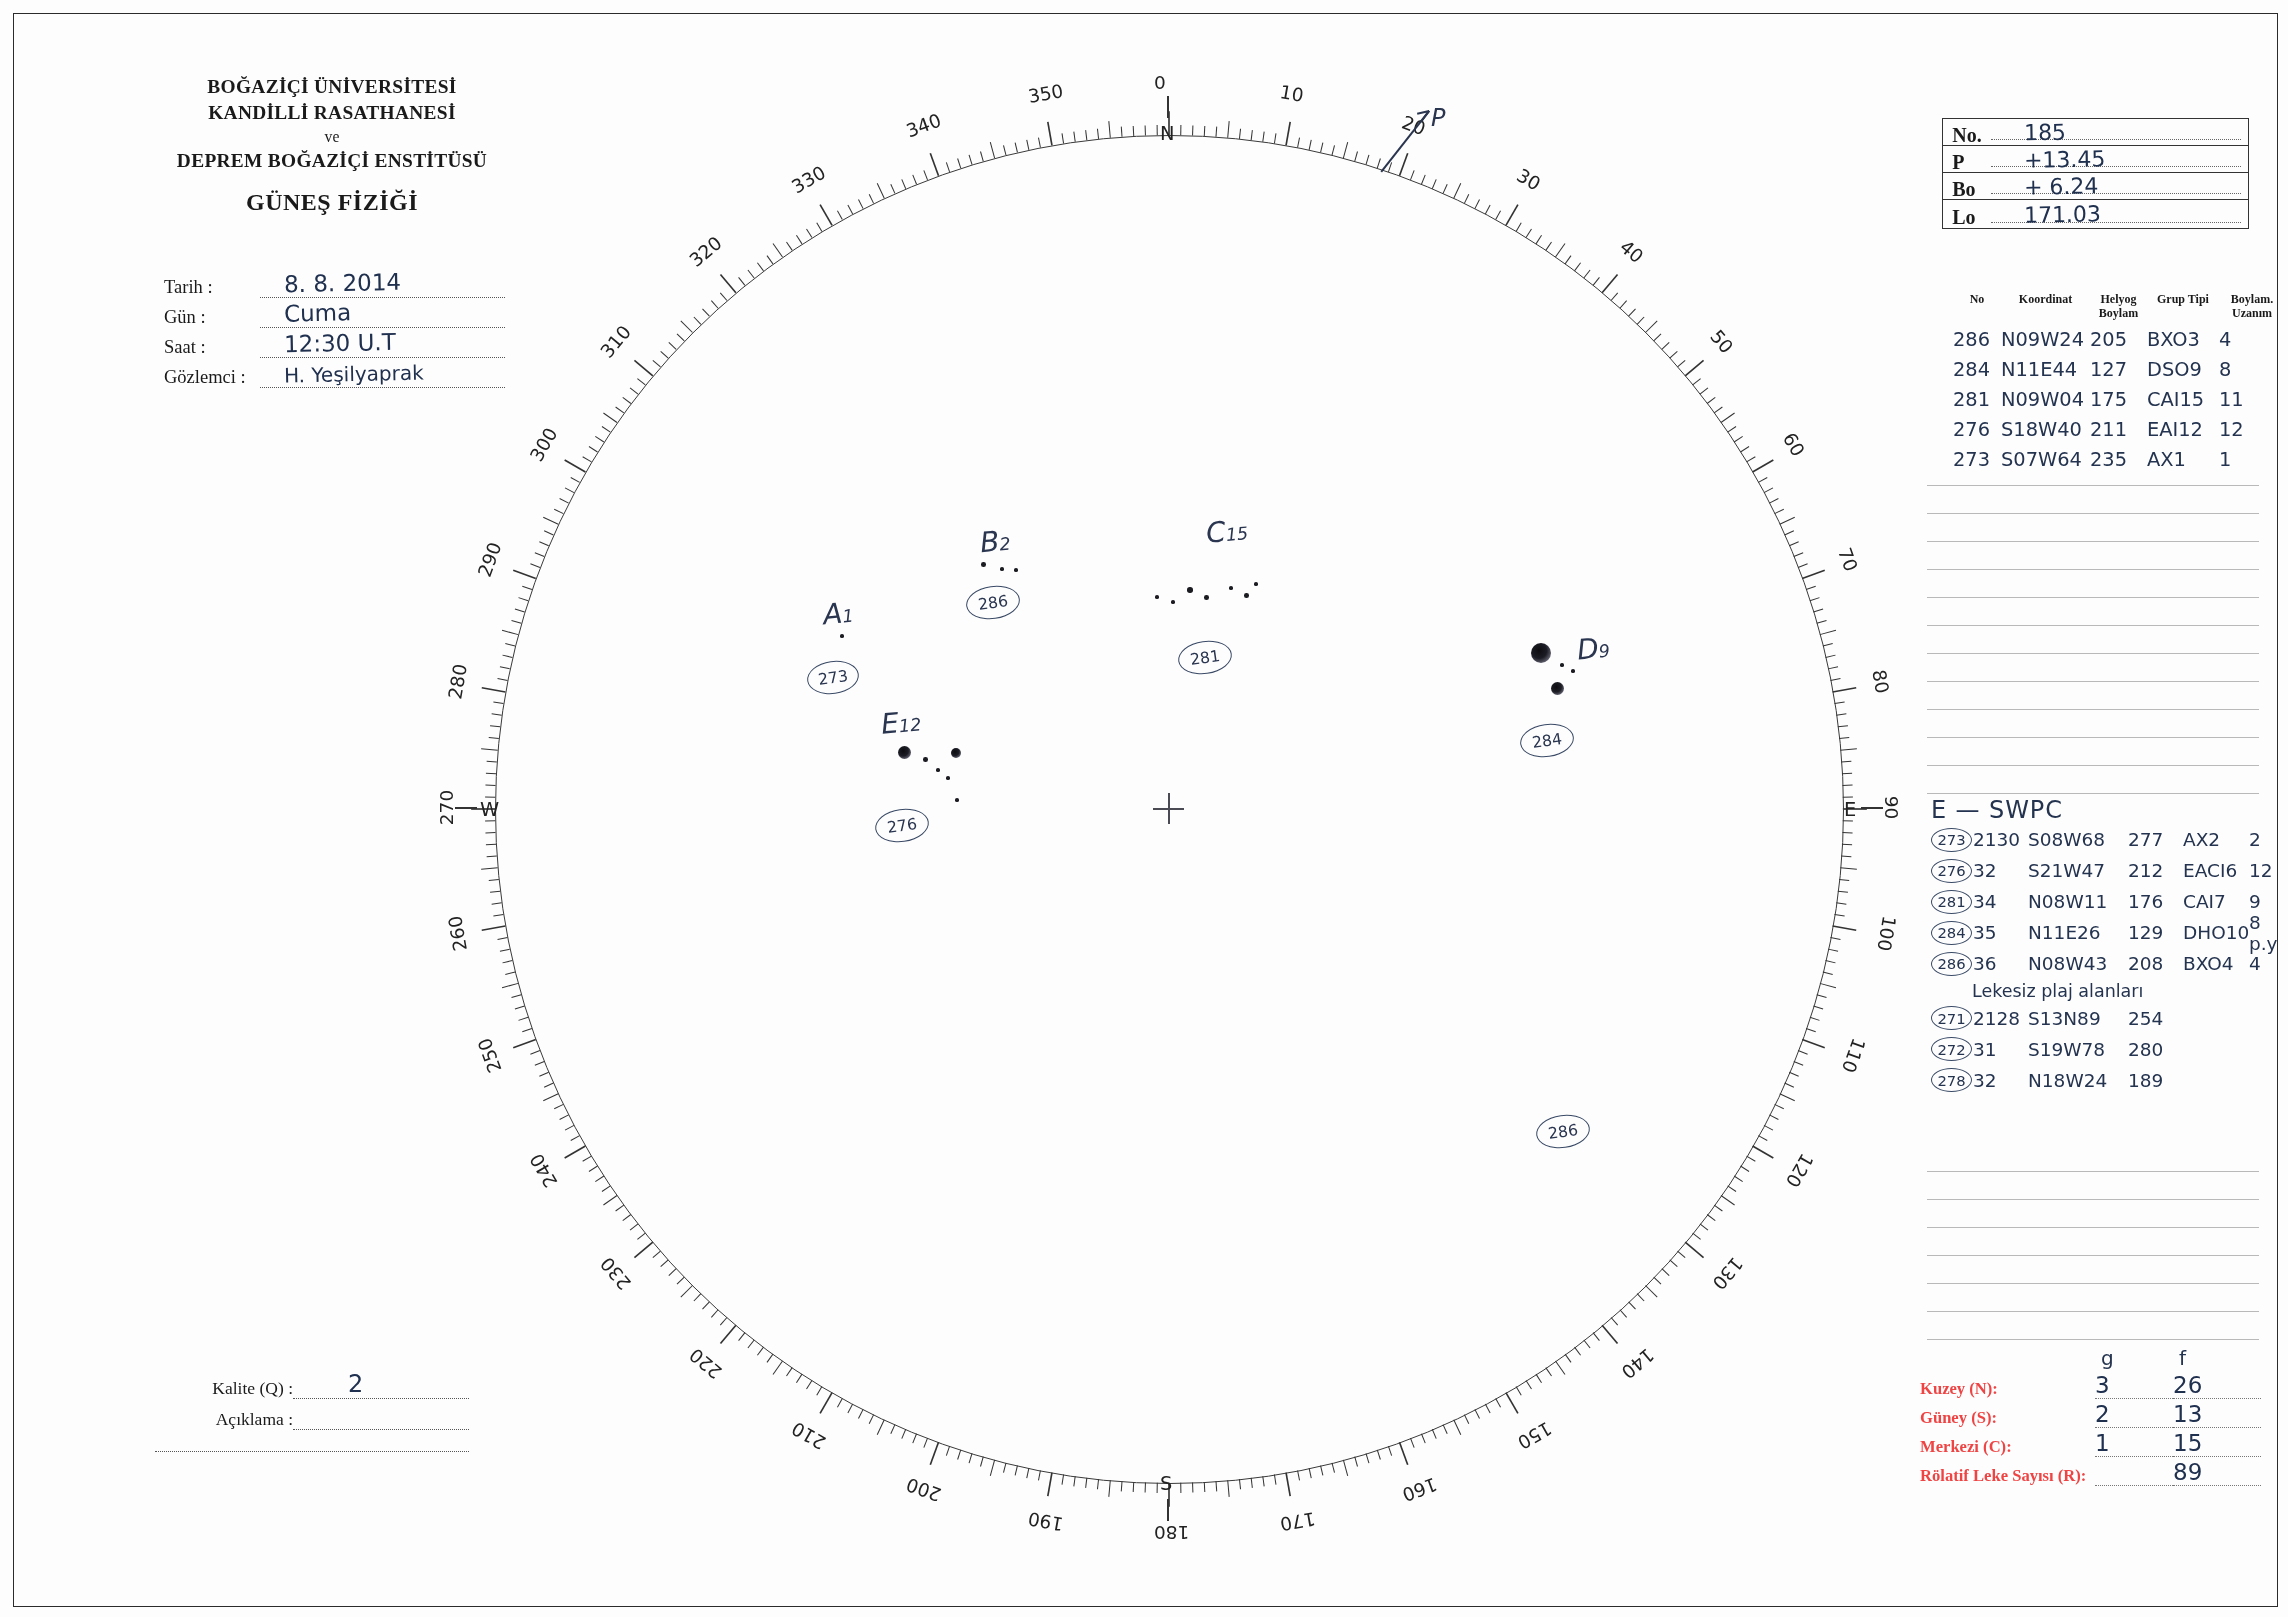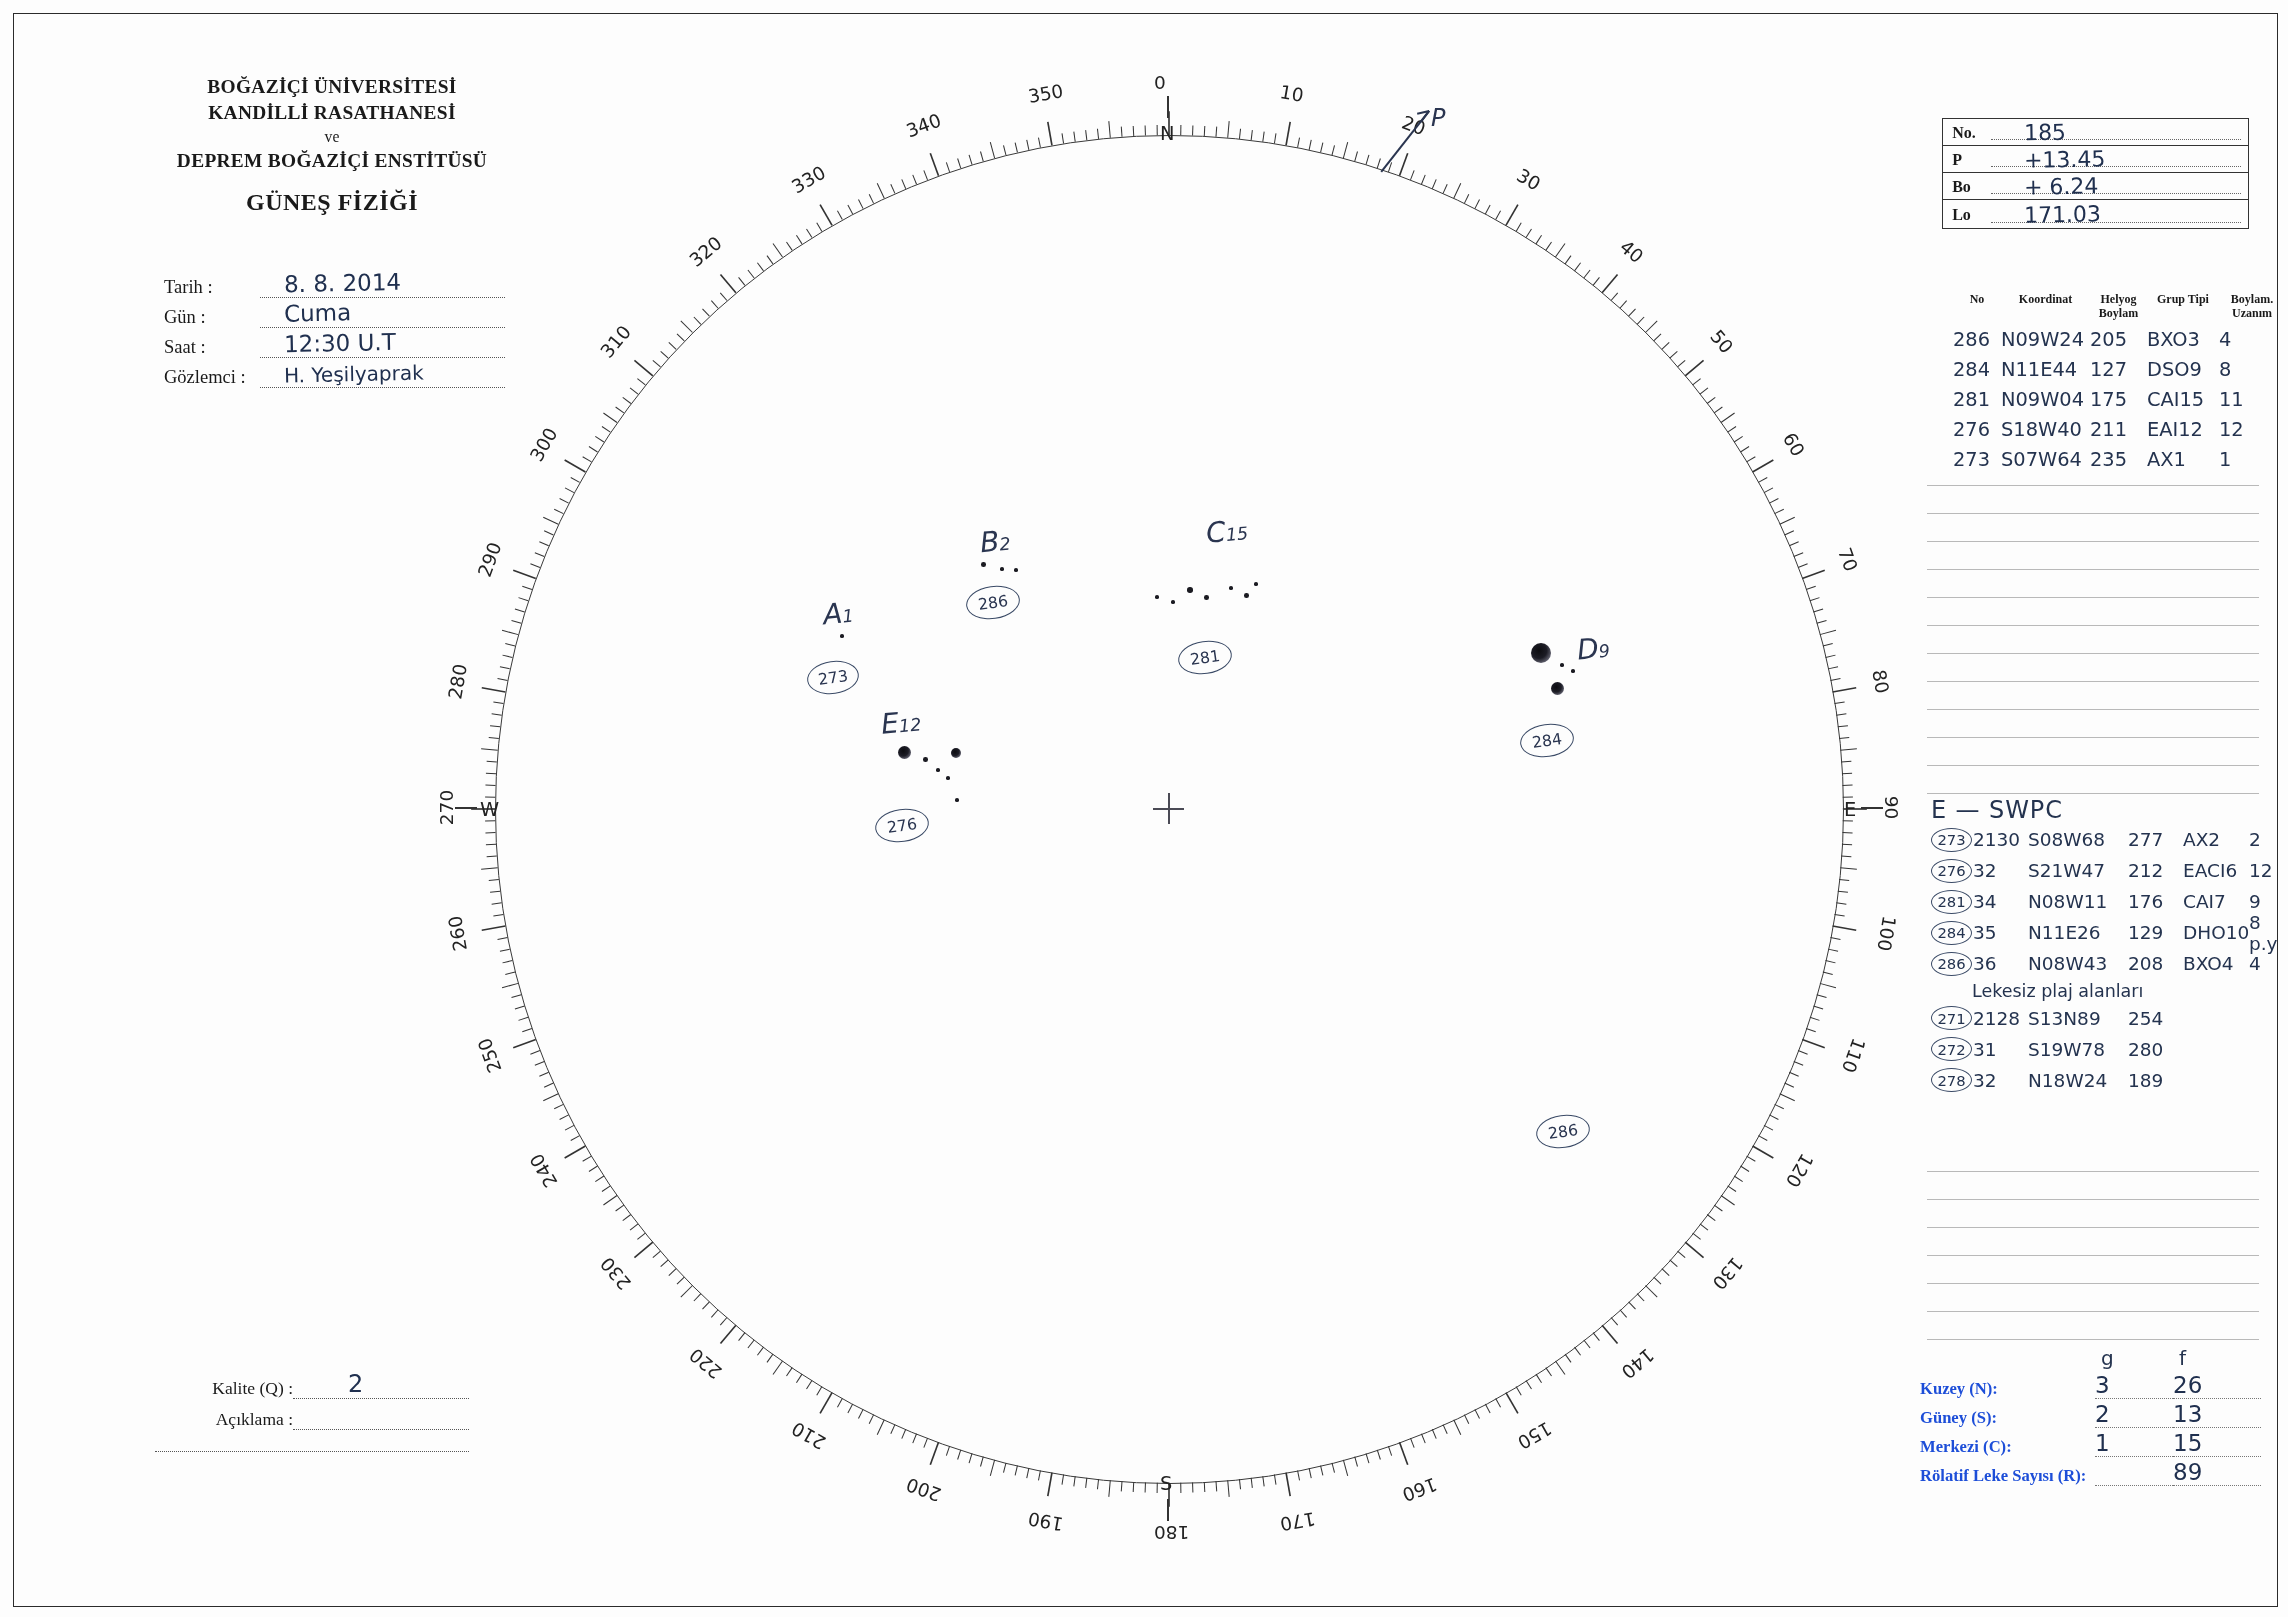--- a/index.html
+++ b/index.html
@@ -53,21 +53,21 @@
   .spot{position:absolute;background:#1b1b22;border-radius:50%;}
   .spot.big{background:radial-gradient(circle at 40% 38%, #0c0c10 0%, #1c1c25 45%, #6a6a78 78%, rgba(160,160,170,.25) 100%);}
 
   .parrow{position:absolute;}
   .parrow .lbl{position:absolute;font-family:"DejaVu Sans",sans-serif;font-size:24px;color:#2a3550;font-style:italic;}
 
   
   .topbox{position:absolute;left:1942px;top:118px;width:305px;height:109px;border:1.5px solid #333;}
   .topbox .r{position:absolute;left:0;width:100%;height:27px;border-bottom:0.9px solid #333;box-sizing:border-box;}
   .topbox .r:last-child{border-bottom:none;}
-  .topbox .k{position:absolute;left:9.2px;top:4.6px;font-size:16px;font-weight:bold;}
+  .topbox .k{position:absolute;left:9.2px;top:4.6px;font-size:20px;font-weight:bold;}
   .topbox .dots{position:absolute;left:48px;right:7.4px;bottom:4.6px;border-bottom:1.3px dotted #666;height:0.9px;}
   .topbox .v{position:absolute;left:81px;top:0.9px;font-family:"DejaVu Sans",sans-serif;font-size:22px;color:#20304f;transform:rotate(-1deg);}
 
   .tblA{position:absolute;left:1927px;top:293px;width:332px;margin-left:26px;}
   .tblA .hdrrow{display:flex;font-size:12px;font-weight:bold;text-align:center;line-height:1.15;}
   .tblA .hdrrow div{padding-bottom:3.7px;}
   .c1{width:48px;flex:0 0 48px;}
   .c2{width:89px;flex:0 0 89px;}
   .c3{width:57px;flex:0 0 57px;}
   .c4{width:72px;flex:0 0 72px;}
@@ -91,21 +91,21 @@
   .swpc .e{width:37px;flex:0 0 37px;}
   .swpc .note{font-family:"DejaVu Sans",sans-serif;font-size:17.5px;color:#24334f;margin:1.8px 0 1.8px 41px;}
 
   .bottomlines{position:absolute;left:1927px;top:1144px;width:332px;}
   .bottomlines .ln{height:27px;border-bottom:1.1px solid #b9b9b9;}
 
   .counts{position:absolute;left:1920px;top:1346px;width:341px;font-size:16.6px;}
   .chead{display:flex;font-family:"DejaVu Sans",sans-serif;font-size:20px;color:#24334f;padding-left:181px;}
   .chead span{width:78px;display:inline-block;text-align:left;}
   .crow{display:flex;align-items:flex-end;height:29px;}
-  .clab{width:175px;flex:0 0 175px;font-weight:bold;color:#1d4ed8;}
+  .clab{width:175px;flex:0 0 175px;font-weight:bold;color:#ef4444;}
   .cv{width:78px;flex:0 0 78px;font-family:"DejaVu Sans",sans-serif;font-size:23px;color:#20304f;border-bottom:1.3px dotted #777;}
   .cv.last{flex:1;width:auto;}
 </style>
 </head>
 <body>
 
 <div class="sheet">
   <div class="frame"></div>
 
   <div class="hdr">

